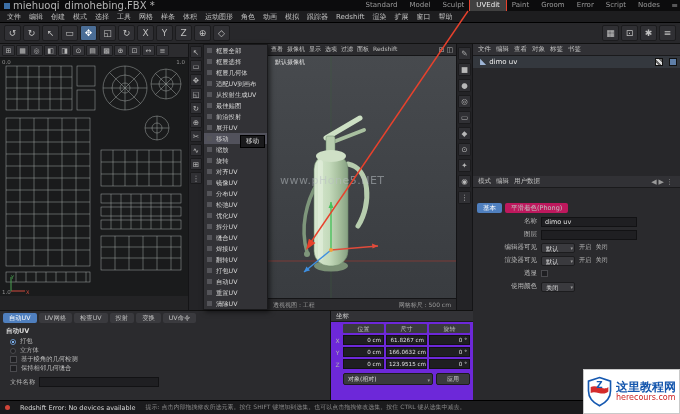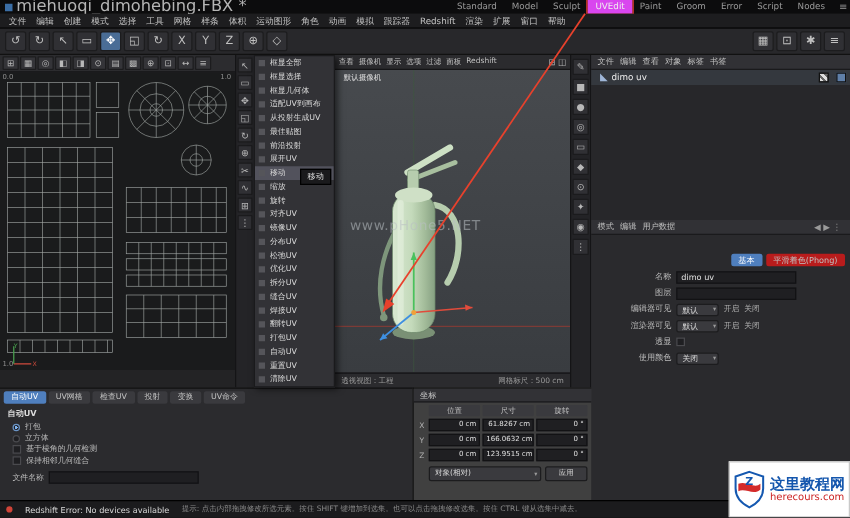--- a/index.html
+++ b/index.html
@@ -5,24 +5,24 @@
   * { margin:0; padding:0; box-sizing:border-box; }
   html,body { background:#111; }
   #app {
     position:relative; width:680px; height:414px; overflow:hidden;
     background:#222224; color:#c8c8c8;
     font-family:"DejaVu Sans","Liberation Sans",sans-serif;
   }
   
   .titlebar { position:absolute; left:0; top:0; width:680px; height:11px; background:#0c0c0d; display:flex; align-items:center; }
   .app-icon { width:6px; height:6px; margin:0 3px 0 4px; background:#3b6ea5; }
-  .window-title { font-size:13px; line-height:11px; color:#b5b5b5; white-space:nowrap; }
+  .window-title { font-size:10px; line-height:11px; color:#b5b5b5; white-space:nowrap; }
   .layout-tabs { position:absolute; right:14px; top:0; height:11px; display:flex; }
   .layout-tab { font-size:7px; line-height:11px; padding:0 6px; color:#9a9a9a; white-space:nowrap; }
-  .layout-tab.active { background:#d946ef; color:#efefef; outline:1px solid #e8412c; }
+  .layout-tab.active { background:#404040; color:#efefef; outline:1px solid #e8412c; }
   .titlebar-menu { position:absolute; right:2px; top:0; font-size:8px; line-height:11px; color:#9a9a9a; }
   
   .menubar { position:absolute; left:0; top:11px; width:680px; height:12px; background:#1d1d1f; border-bottom:1px solid #000; display:flex; align-items:center; padding-left:3px; }
   .menu-item { font-size:7px; padding:0 4px; color:#c2c2c2; white-space:nowrap; }
   
   .toolbar { position:absolute; left:0; top:23px; width:680px; height:21px; background:#28282b; border-bottom:1px solid #111; display:flex; align-items:center; padding:0 4px; }
   .tool-group { display:flex; gap:2px; }
   .tool-btn { width:17px; height:16px; display:flex; align-items:center; justify-content:center; font-size:9px; color:#c0c0c0; background:#303034; border:1px solid #1c1c1e; border-radius:2px; }
   .tool-btn.active { background:#4a6d96; color:#fff; }
   .toolbar-spacer { flex:1; }
@@ -63,22 +63,22 @@
   .object-icon { font-size:8px; color:#9fb6d8; line-height:12px; }
   .om-name { font-size:7px; color:#eee; flex:1; }
   .tag { width:8px; height:8px; margin-right:3px; border:1px solid #111; }
   .tag-checker { background:repeating-linear-gradient(45deg,#ddd 0 2px,#666 2px 4px); }
   .tag-uv { background:#5f7fa8; }
   .attr-block { position:absolute; left:0; top:132px; right:0; bottom:0; background:#2a2a2d; }
   .attr-header { position:absolute; left:0; top:0; right:0; }
   .attr-header-icons { margin-left:auto; font-size:7px; color:#9a9a9a; letter-spacing:2px; }
   .attr-title { position:absolute; left:0; top:12px; right:0; height:13px; display:flex; align-items:center; gap:4px; padding:0 5px; font-size:7px; color:#e0e0e0; background:#2c2c2f; border-bottom:1px solid #1a1a1c; }
   .material-ball-icon { width:7px; height:7px; border-radius:50%; background:radial-gradient(circle at 30% 30%, #e8b070, #9a5c24); }
-  .attr-tabs { position:absolute; left:0; top:25px; right:0; height:14px; display:flex; gap:3px; padding:2px 4px;justify-content:flex-end; }
-  .attr-tab { font-size:6.5px; line-height:10px; padding:0 6px; background:#b91c1c; border-radius:2px; color:#c0c0c0; white-space:nowrap; }
+  .attr-tabs { position:absolute; left:0; top:25px; right:0; height:14px; display:flex; gap:3px; padding:2px 4px; }
+  .attr-tab { font-size:6.5px; line-height:10px; padding:0 6px; background:#be185d; border-radius:2px; color:#c0c0c0; white-space:nowrap; }
   .attr-tab.active { background:#4f7fbe; color:#fff; }
   .attr-body { position:absolute; left:0; top:39px; right:0; bottom:0; }
   .attr-section { font-size:6.5px; font-weight:bold; color:#dcdcdc; padding:3px 5px 2px; }
   .attr-row { display:flex; align-items:center; height:13px; padding-left:8px; gap:4px; font-size:6.5px; color:#bcbcbc; }
   .attr-label { width:56px; text-align:right; white-space:nowrap; }
   .attr-field { background:#1f1f22; border:1px solid #121214; height:10px; line-height:8px; padding:0 3px; font-size:6.5px; color:#e0e0e0; min-width:96px; }
   .attr-select { background:#3a3a3e; border:1px solid #1c1c1e; border-radius:2px; height:10px; line-height:9px; padding:0 8px 0 4px; font-size:6.2px; color:#dcdcdc; position:relative; min-width:34px; }
   .attr-select::after { content:"▾"; position:absolute; right:1px; top:0; font-size:5px; color:#9a9a9a; }
   .attr-toggle { font-size:6.2px; color:#b0b0b0; }
   .checkbox { width:7px; height:7px; background:#1f1f22; border:1px solid #4a4a4e; }
@@ -88,21 +88,21 @@
   .uvm-tabs { display:flex; gap:2px; padding:2px 3px; height:14px; }
   .uvm-tab { font-size:6.3px; line-height:10px; padding:0 6px; background:#3a3a3e; border-radius:2px; color:#c0c0c0; white-space:nowrap; }
   .uvm-tab.active { background:#4f7fbe; color:#fff; }
   .uvm-section { font-size:6.5px; font-weight:bold; color:#dcdcdc; padding:2px 6px 1px; }
   .opt-row { display:flex; align-items:center; gap:4px; height:9px; padding-left:10px; font-size:6.3px; color:#bcbcbc; }
   .radio { width:6px; height:6px; border-radius:50%; background:#1f1f22; border:1px solid #4a4a4e; }
   .radio.checked { background:radial-gradient(circle,#7fb2ef 0 40%,#1f1f22 45%); border-color:#6a93c4; }
   .filename-row { display:flex; align-items:center; gap:4px; padding-left:10px; margin-top:4px; font-size:6.3px; color:#bcbcbc; }
   .filename-field { width:120px; height:10px; background:#1f1f22; border:1px solid #121214; }
   
-  .coord-panel { position:absolute; left:330px; top:310px; width:143px; height:90px; background:#404040; border-top:1px solid #111; border-left:1px solid #111; }
+  .coord-panel { position:absolute; left:330px; top:310px; width:143px; height:90px; background:#6d28d9; border-top:1px solid #111; border-left:1px solid #111; }
   .coord-heads { display:flex; gap:2px; padding:2px 3px 1px 12px; }
   .coord-head { flex:1; font-size:6px; line-height:9px; color:#c0c0c0; background:#3a3a3e; text-align:center; border-radius:1px; position:relative; }
   .coord-row { display:flex; gap:2px; padding:1px 3px; align-items:center; }
   .coord-axis { width:7px; font-size:6px; color:#b0b0b0; text-align:center; }
   .coord-field { flex:1; background:#1f1f22; border:1px solid #121214; font-size:5.6px; color:#e0e0e0; text-align:right; padding:0 2px; height:10px; line-height:9px; white-space:nowrap; overflow:hidden; }
   .coord-footer { display:flex; gap:3px; padding:3px 3px 0 12px; align-items:center; }
   .coord-mode { flex:1; background:#3a3a3e; border:1px solid #1c1c1e; border-radius:2px; font-size:6px; line-height:10px; padding:0 4px; color:#dcdcdc; position:relative; }
   .coord-mode::after { content:"▾"; position:absolute; right:2px; top:1px; font-size:5px; color:#9a9a9a; }
   .apply-btn { width:34px; background:#3a3a3e; border:1px solid #1c1c1e; border-radius:2px; font-size:6px; line-height:10px; text-align:center; color:#cfcfcf; }
   

